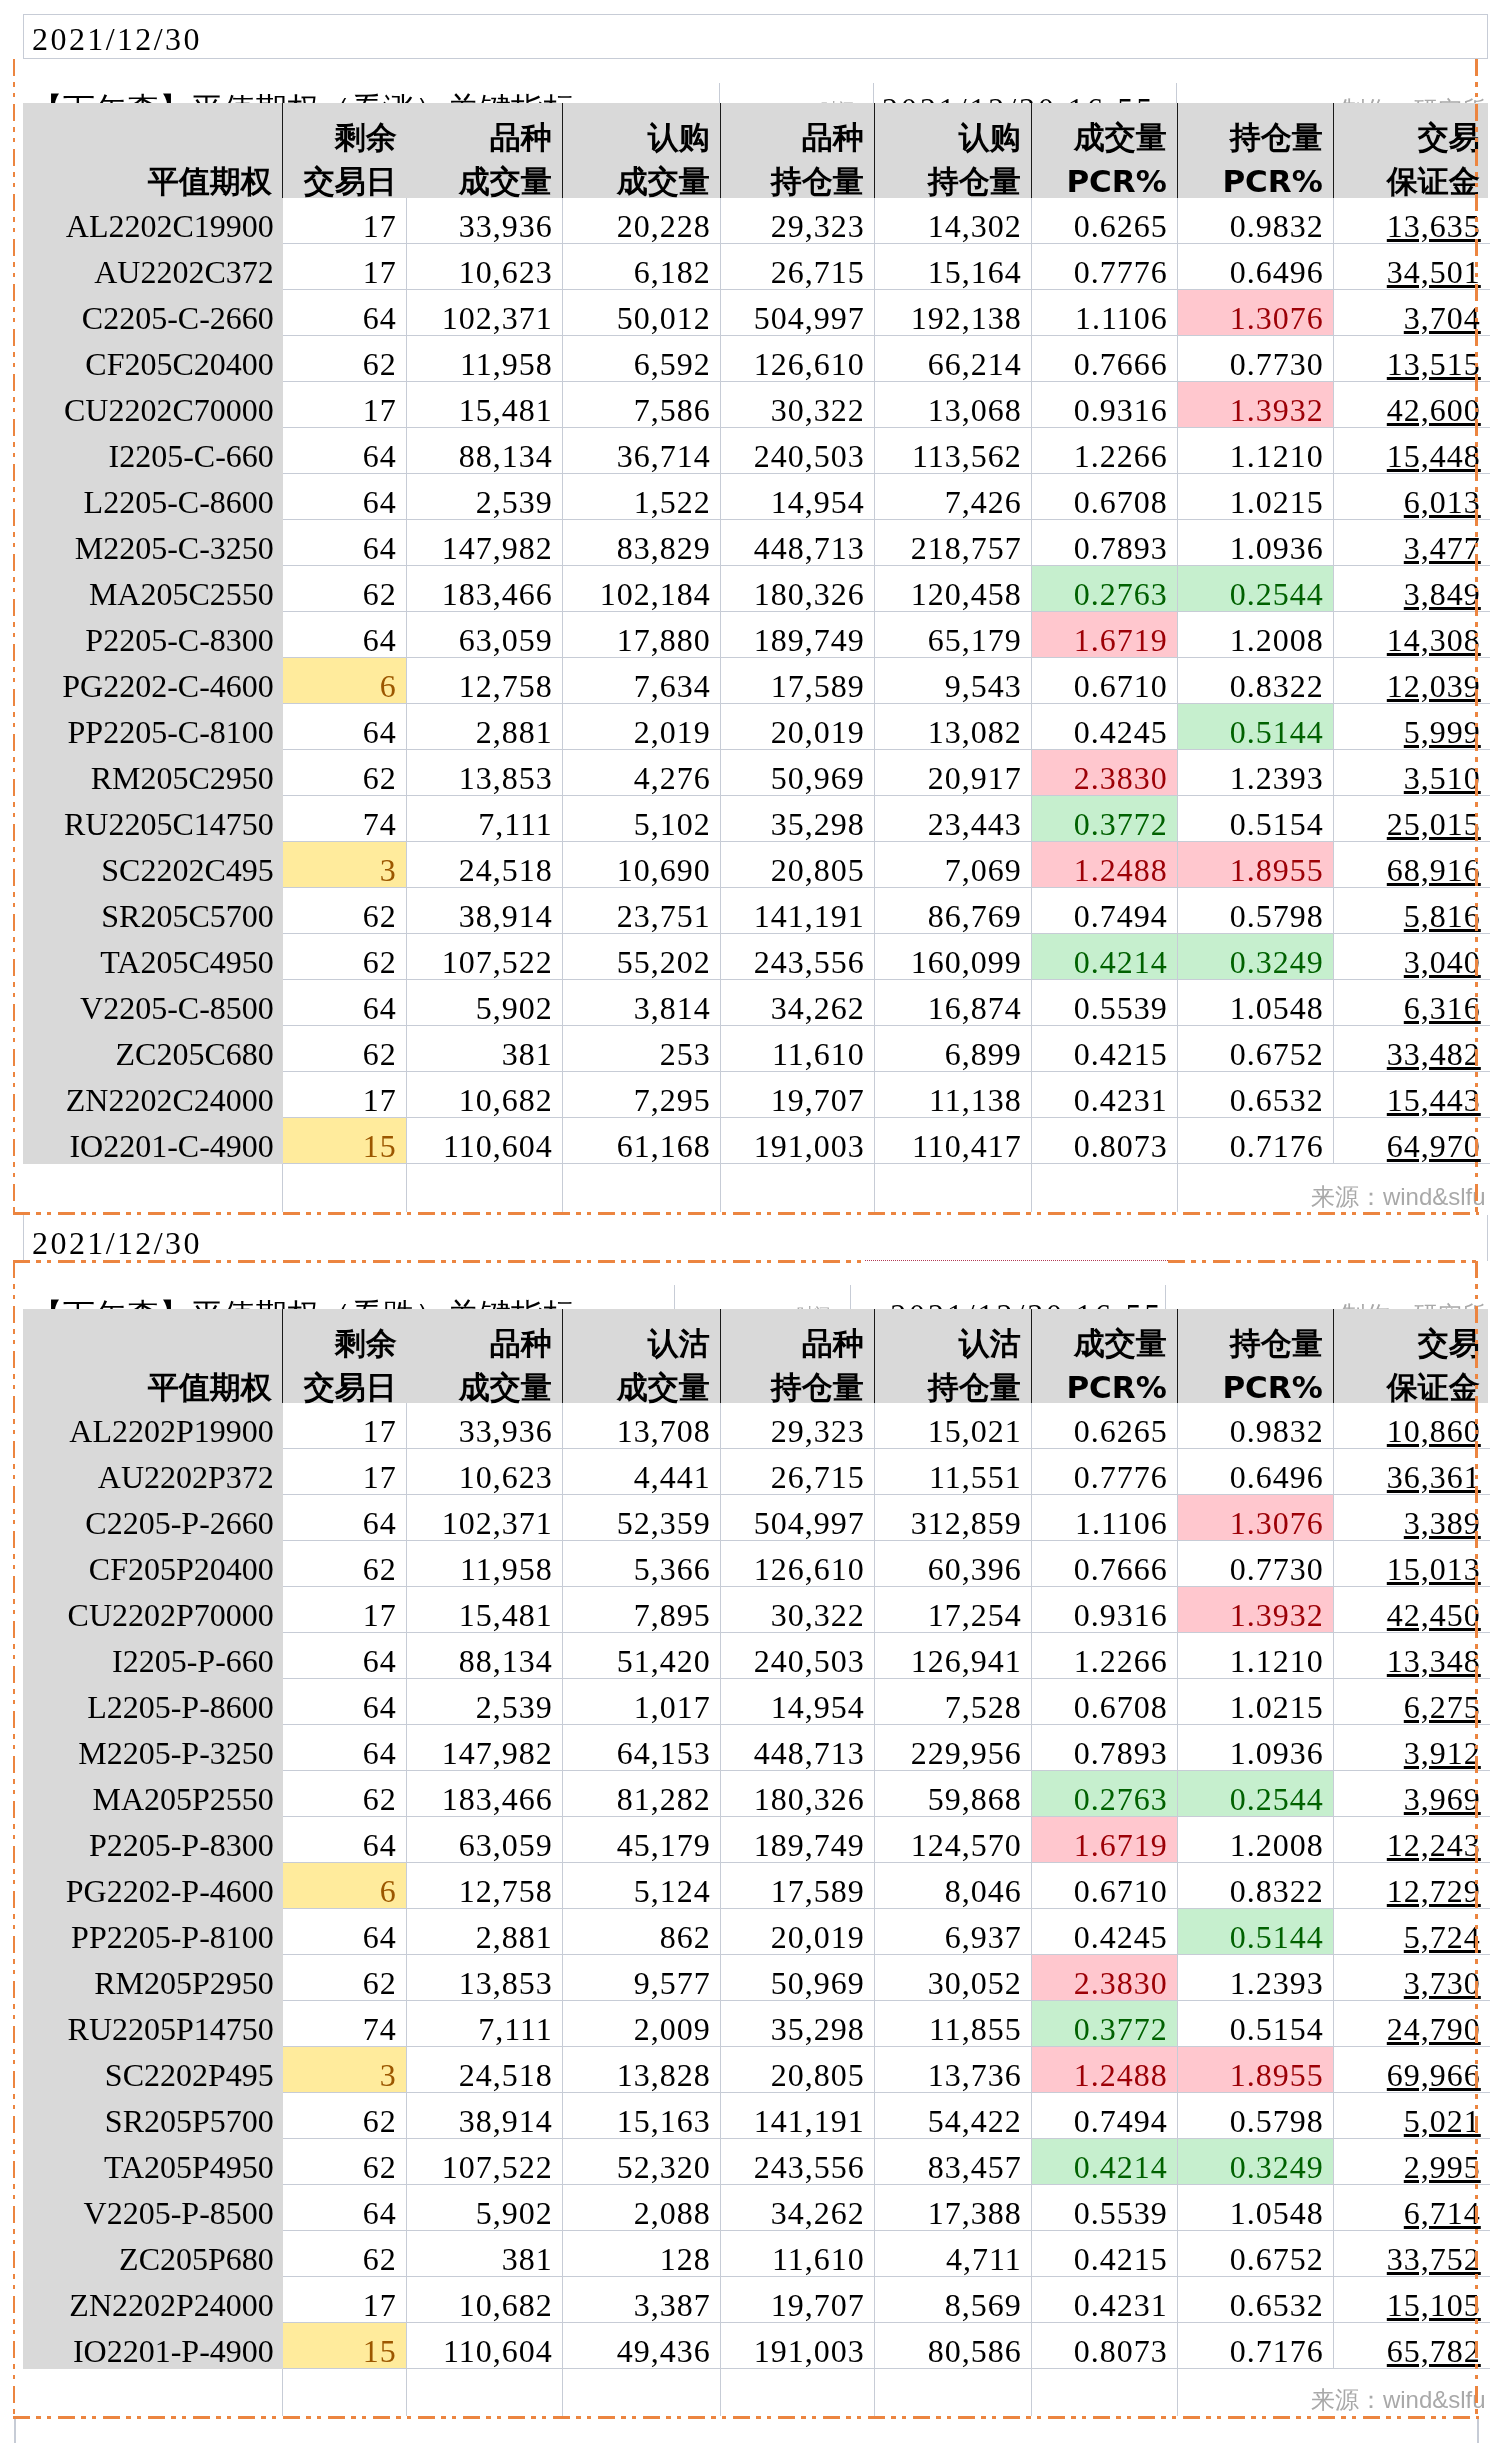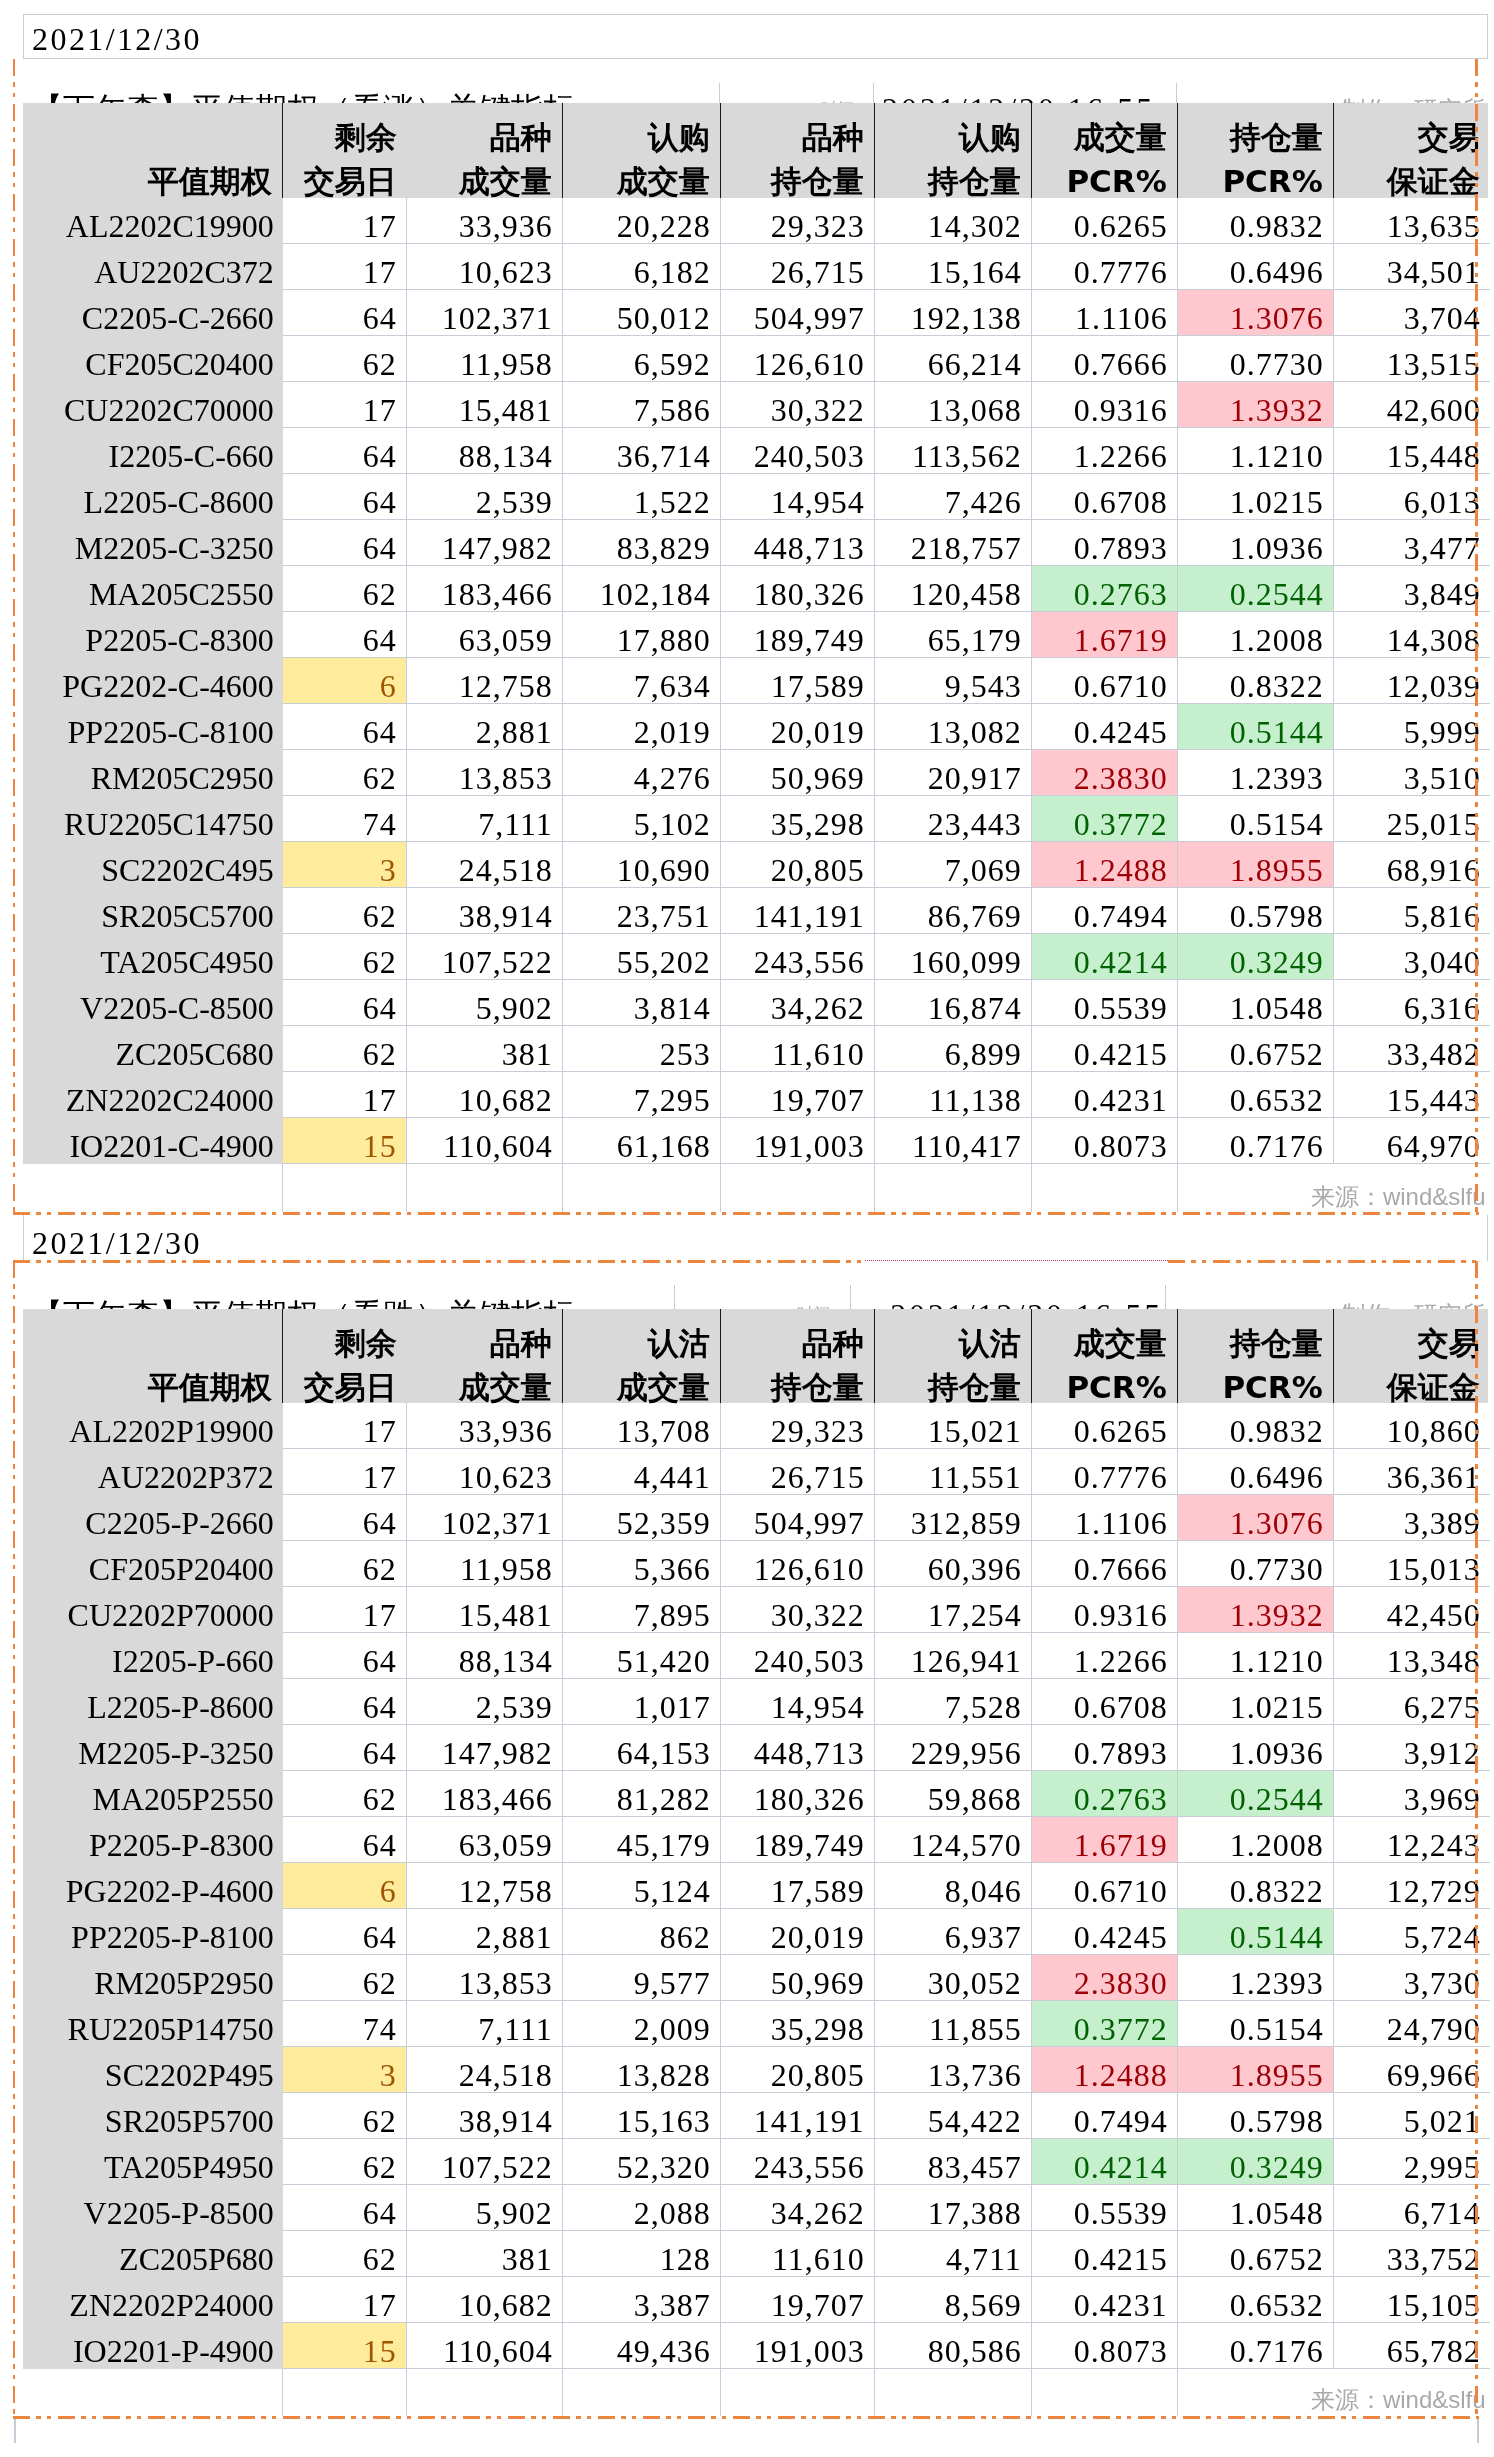--- a/index.html
+++ b/index.html
@@ -29,21 +29,21 @@
   
   .k0{width:260px;flex:none;} .k1{width:124px;flex:none;} .k2{width:156px;flex:none;}
   .k3{width:158px;flex:none;} .k4{width:154px;flex:none;} .k5{width:157px;flex:none;}
   .k6{width:146px;flex:none;} .k7{width:156px;flex:none;} .k8{width:156px;flex:none;}
 
   
   .data-rows{display:block;width:1465px;}
   .row{display:flex;height:46px;}
   .cell{box-sizing:border-box;height:46px;padding:10.6px 9.6px 0 0;text-align:right;font-family:"Liberation Serif",serif;font-size:32px;line-height:35px;letter-spacing:1px;white-space:nowrap;border-right:1.9px solid #c7ccd6;border-bottom:1.9px solid #c7ccd6;}
   .cell.k0{background:#d9d9d9;border:none;letter-spacing:0;}
-  .cell.k8{border-right:none;}
+  .cell.k8{border-right:none;text-decoration:underline;}
 
   
   .scell{box-sizing:border-box;height:100%;border-right:1.9px solid #c7ccd6;}
   .s-src{width:311px;flex:none;box-sizing:border-box;height:100%;display:flex;align-items:flex-end;justify-content:flex-end;padding:0 3.8px 2.9px 0;font-family:"Liberation Sans","DejaVu Sans",sans-serif;font-size:24px;line-height:27px;color:#a9a9a9;white-space:nowrap;}
 
   
   .fline{position:absolute;}
   .fh{height:2.9px;background:repeating-linear-gradient(90deg,#ec8540 0 17.3px,transparent 17.3px 23px,#ec8540 23px 28px,transparent 28px 34px,#ec8540 34px 38px,transparent 38px 45px);}
   .fv{width:2.9px;background:repeating-linear-gradient(180deg,#ec8540 0 17.3px,transparent 17.3px 23px,#ec8540 23px 28px,transparent 28px 34px,#ec8540 34px 38px,transparent 38px 45px);}
   .fv.left{width:1.9px;}

